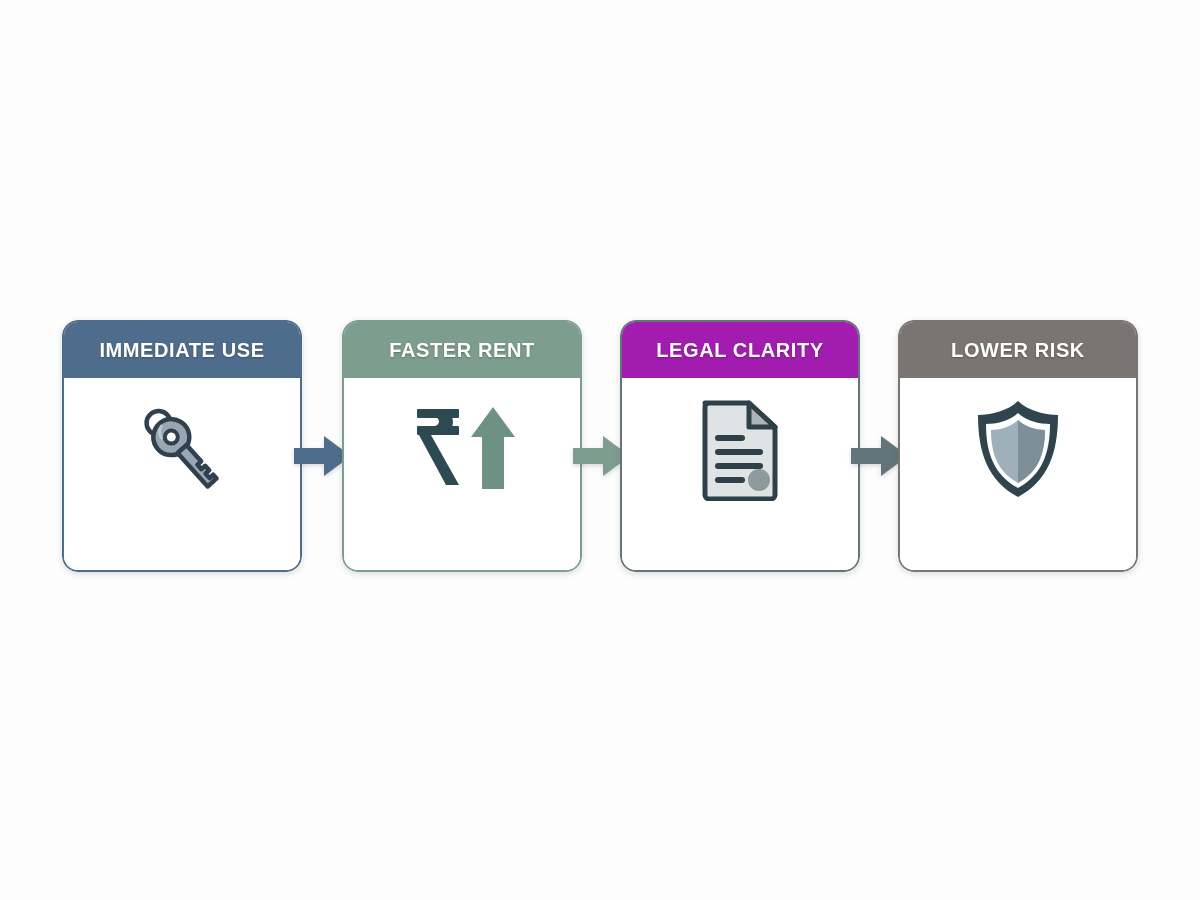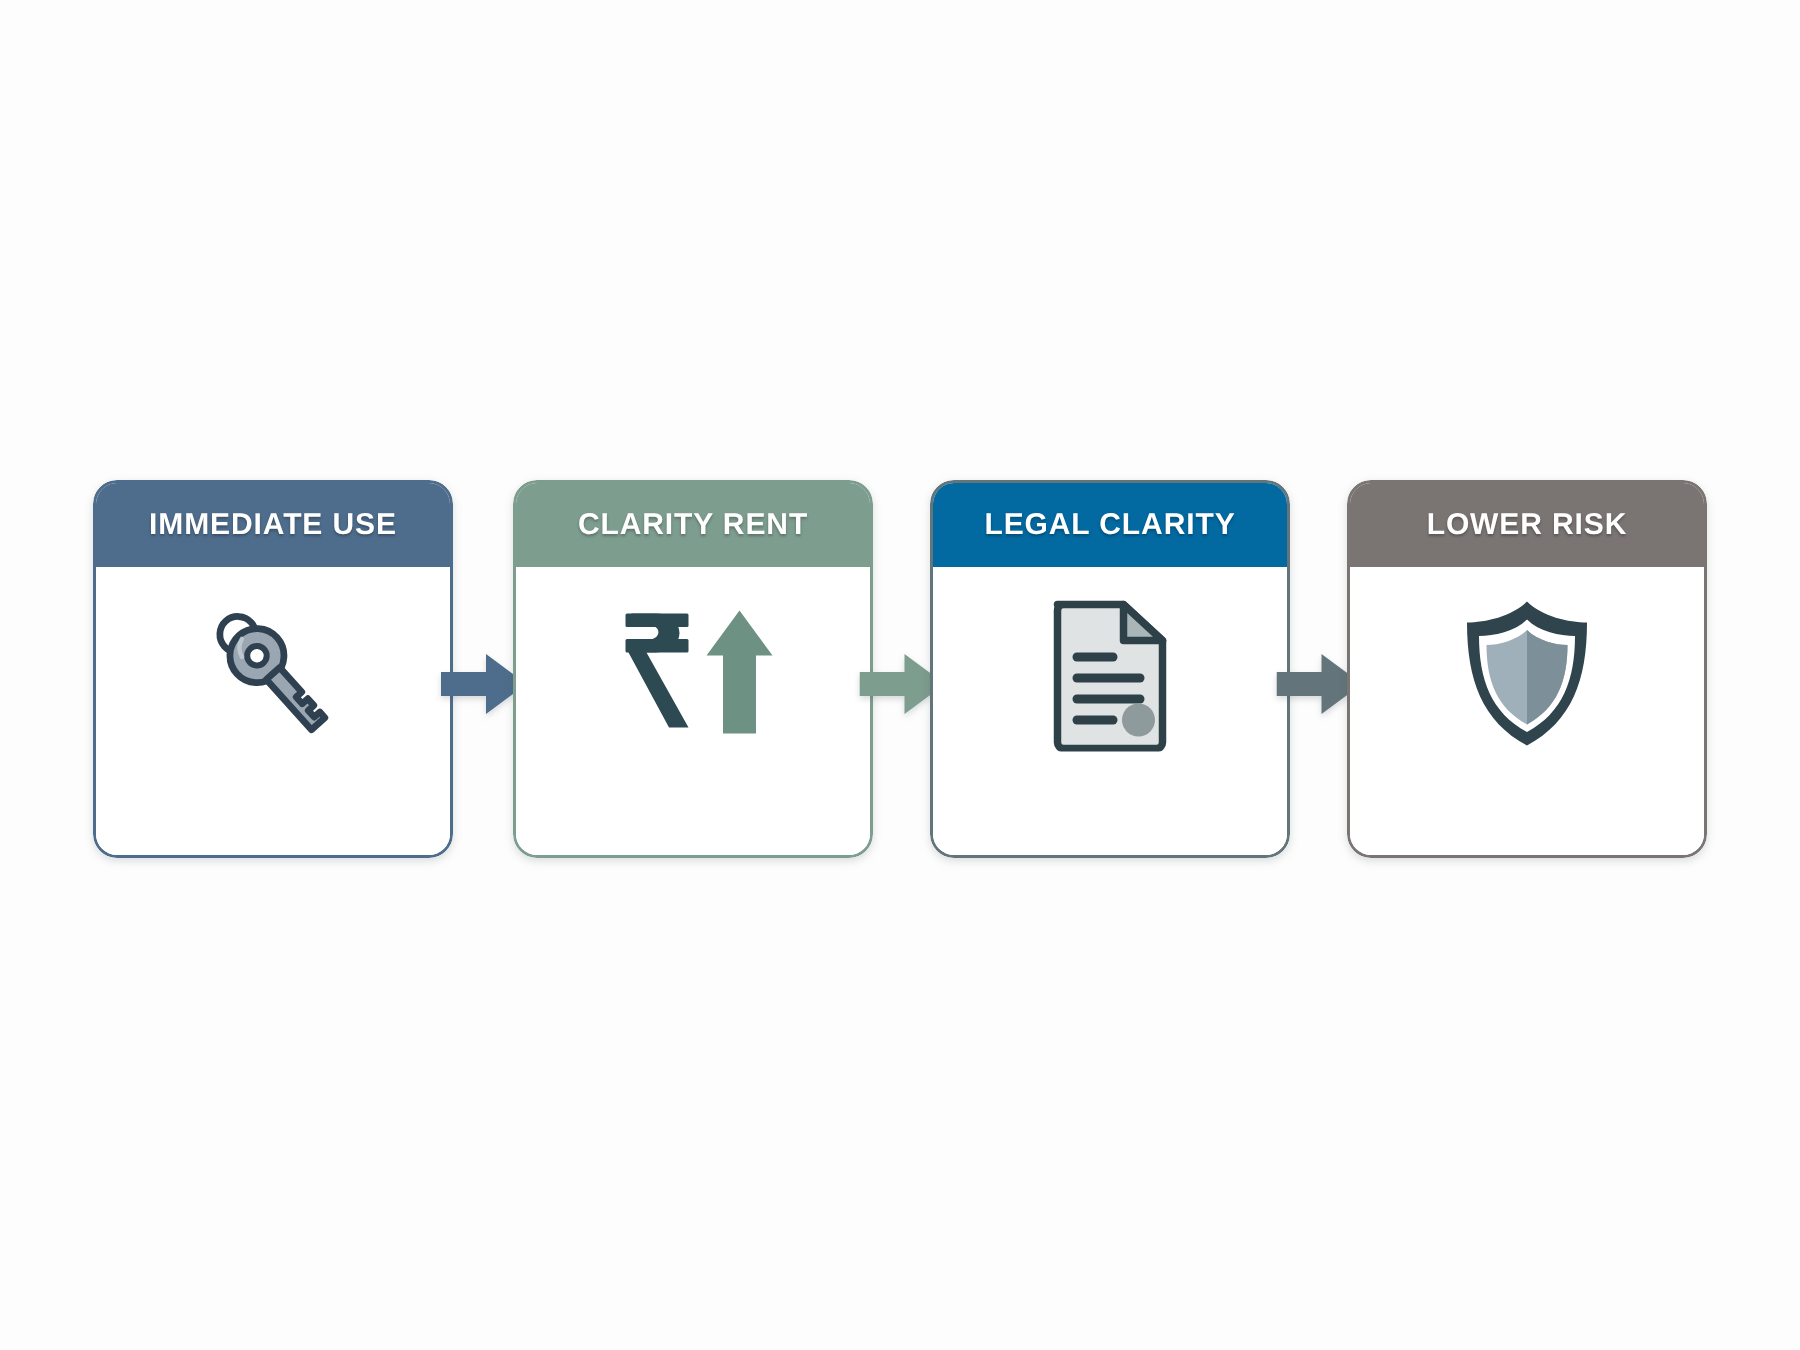--- a/index.html
+++ b/index.html
@@ -90,21 +90,21 @@
 
   
   .card-1 { left: 62px;  }
   .card-2 { left: 342px; }
   .card-3 { left: 620px; }
   .card-4 { left: 898px; text-decoration: underline; }
 
   
   .hdr-1 { background: #4e6d8c; }
   .hdr-2 { background: #7d9d8e; }
-  .hdr-3 { background: #0369a1; }
+  .hdr-3 { background: #a21caf; }
   .hdr-4 { background: #7a7472; }
 
   
   .card-1 .card-inner { border-color: #4e6d8c; }
   .card-2 .card-inner { border-color: #7d9d8e; }
   .card-3 .card-inner { border-color: #63757a; }
   .card-4 .card-inner { border-color: #7a7472; }
 
   
   .arrow {
@@ -153,21 +153,21 @@
 
     <div class="arrow arrow-1">
       <svg width="58" height="46" viewBox="0 0 58 46" aria-hidden="true">
         <path d="M0,15 L30,15 L30,3 L57,23 L30,43 L30,31 L0,31 Z" fill="#4e6d8c"></path>
       </svg>
     </div>
 
     <div class="card card-2">
       <div class="card-inner">
         <div class="card-header hdr-2">
-          <span class="card-header-label">CLARITY RENT</span>
+          <span class="card-header-label">FASTER RENT</span>
         </div>
         <div class="card-body">
           <div class="icon-wrap">
             <svg width="110" height="96" viewBox="0 0 110 96" aria-hidden="true">
 
               <g fill="#2d4a52">
                 <rect x="10" y="8" width="42" height="9" rx="1"></rect>
                 <rect x="10" y="25" width="42" height="9" rx="1"></rect>
                 <path d="M14,8 h16 a16,13 0 0 1 0,26 h-6 l28,50 h-13 L12,34 v-9 h16 a7,5 0 0 0 0,-9 h-14 z"></path>
               </g>

